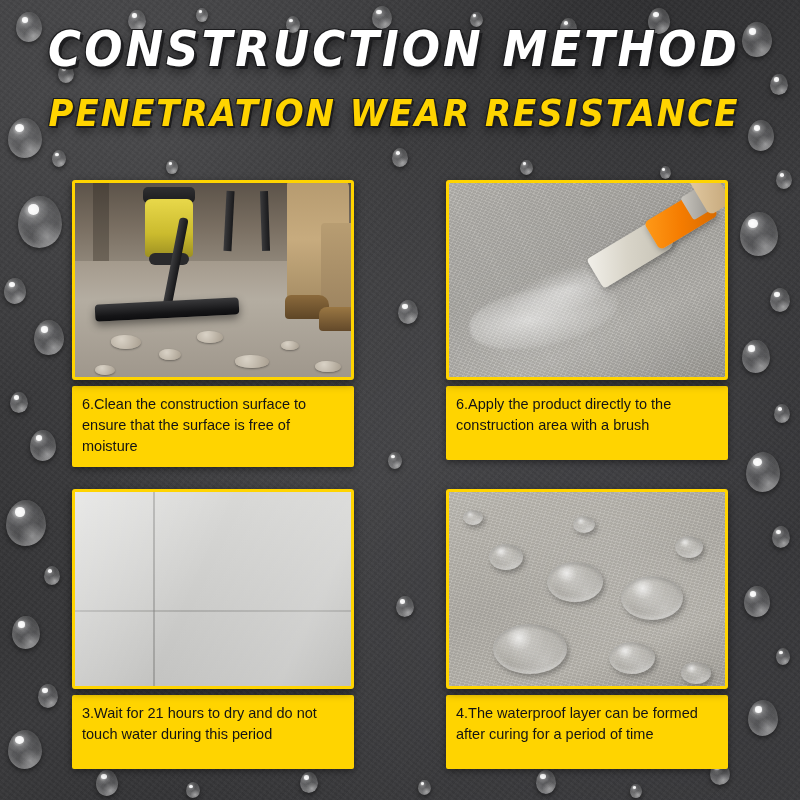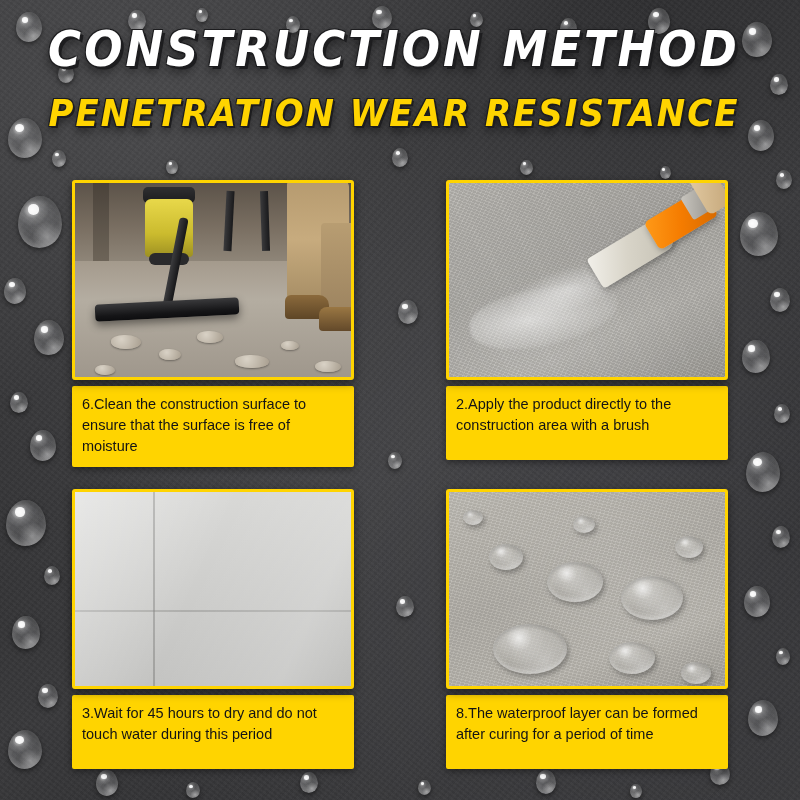--- a/index.html
+++ b/index.html
@@ -387,42 +387,42 @@
     <div class="step">
       <div class="photo p2">
         <div class="grain"></div>
         <div class="wet"></div>
         <div class="wet2"></div>
         <div class="bristles"></div>
         <div class="ferrule"></div>
         <div class="ferrule-band"></div>
         <div class="handle2"></div>
       </div>
-      <div class="caption">2.Apply the product directly to the construction area with a brush</div>
+      <div class="caption">6.Apply the product directly to the construction area with a brush</div>
     </div>
 
     <div class="step">
       <div class="photo p3">
         <div class="seam-v" style="left:78px;"></div>
         <div class="seam-h" style="top:118px;"></div>
         <div class="sheen"></div>
       </div>
-      <div class="caption">3.Wait for 45 hours to dry and do not touch water during this period</div>
+      <div class="caption">3.Wait for 21 hours to dry and do not touch water during this period</div>
     </div>
 
     <div class="step">
       <div class="photo p4">
         <div class="grain"></div>
         <div class="bead" style="left:40px;  top:52px;  width:34px; height:26px;"></div>
         <div class="bead" style="left:98px;  top:70px;  width:56px; height:40px;"></div>
         <div class="bead" style="left:172px; top:84px;  width:62px; height:44px;"></div>
         <div class="bead" style="left:44px;  top:132px; width:74px; height:50px;"></div>
         <div class="bead" style="left:160px; top:150px; width:46px; height:32px;"></div>
         <div class="bead" style="left:226px; top:44px;  width:28px; height:22px;"></div>
         <div class="bead" style="left:14px;  top:18px;  width:20px; height:15px;"></div>
         <div class="bead" style="left:124px; top:24px;  width:22px; height:17px;"></div>
         <div class="bead" style="left:232px; top:170px; width:30px; height:22px;"></div>
       </div>
-      <div class="caption">8.The waterproof layer can be formed after curing for a period of time</div>
+      <div class="caption">4.The waterproof layer can be formed after curing for a period of time</div>
     </div>
 
   </div>
 </div>
 
 </body></html>

